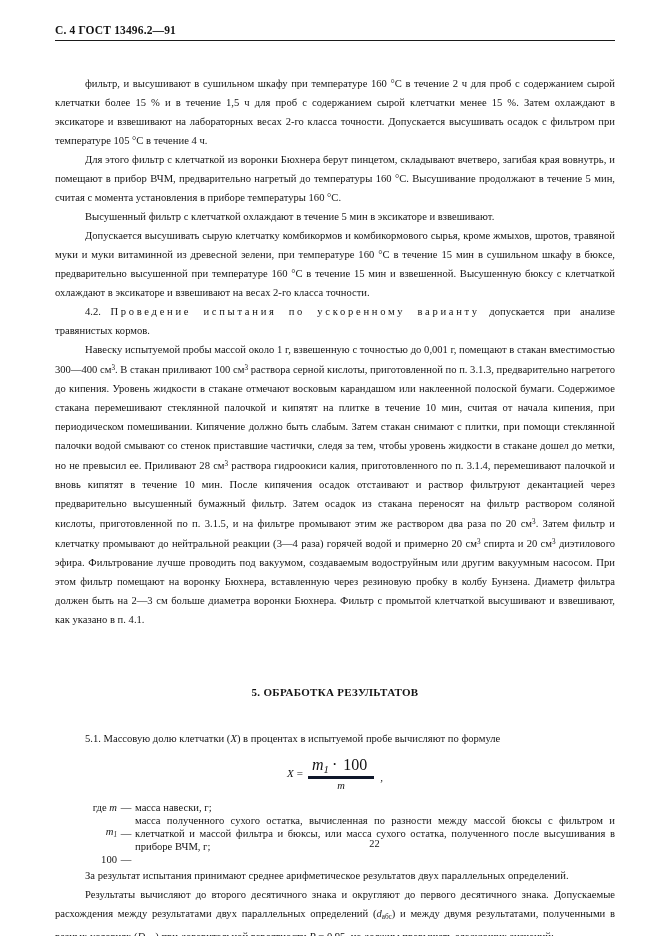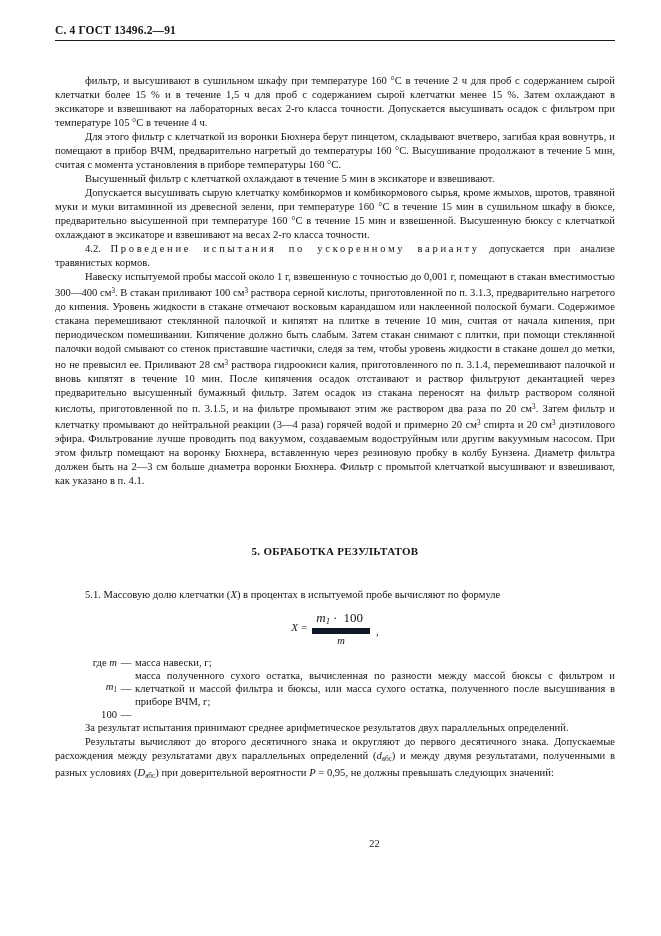--- a/index.html
+++ b/index.html
@@ -43,21 +43,21 @@
   }
   .content {
     position: absolute;
     left: 55px;
     top: 74px;
     width: 560px;
   }
   p.body {
     margin: 0;
     font-size: 10.6px;
-    line-height: 14px;
+    line-height: 19px;
     text-align: justify;
     text-indent: 30px;
     hyphens: manual;
     text-justify: inter-word;
   }
   .spaced {
     letter-spacing: 2.7px;
     margin-top: 40px;
   }
   .section-title {
@@ -85,22 +85,22 @@
     display: inline-block;
     vertical-align: middle;
     text-align: center;
     margin: 0 2px;
     position: relative;
     top: -1px;
   }
   .frac .num {
     display: block;
     padding: 0 4px 1px 4px;
-    border-bottom: 6px solid #0f172a;
-    font-size: 13px;
+    border-bottom: 3px solid #0f172a;
+    font-size: 16px;
     white-space: nowrap;
   }
   .frac .den {
     display: block;
     padding: 1px 4px 0 4px;
     font-size: 10.5px;
   }
   .eqvar { font-style: italic; }
   .eqop { font-style: normal; padding: 0 3px; }
   .eqcomma { font-style: normal; padding-left: 4px; vertical-align: -4px; }

